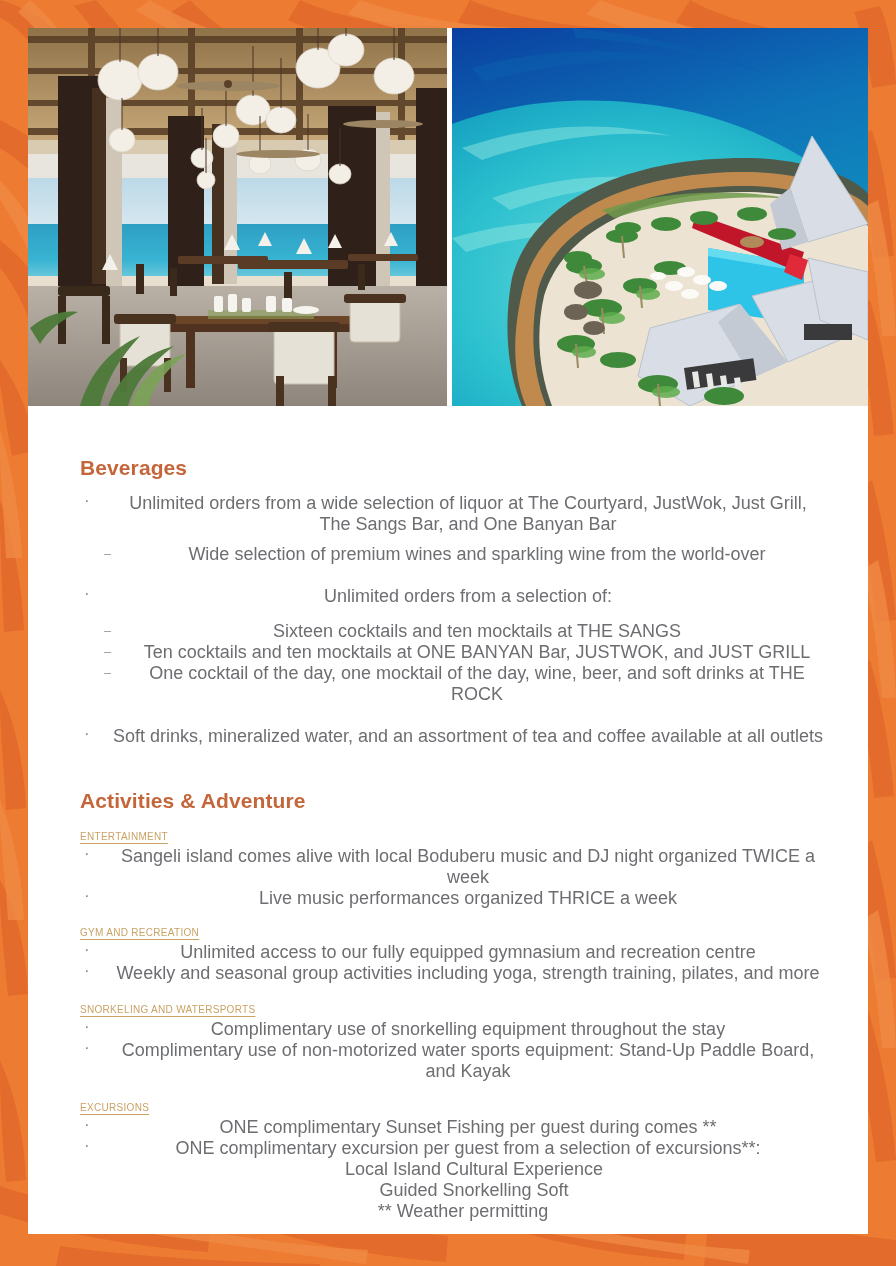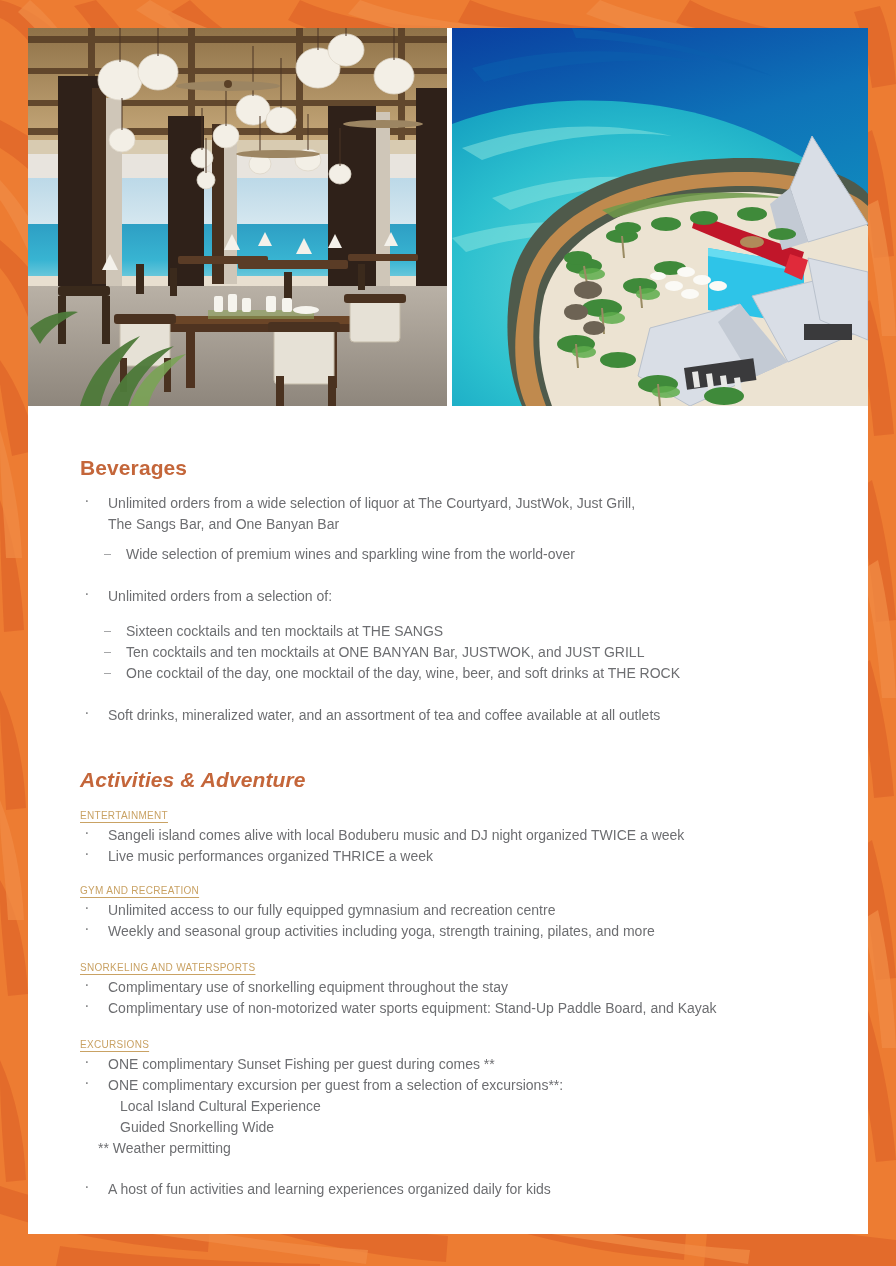--- a/index.html
+++ b/index.html
@@ -70,43 +70,44 @@
   }
 
   h2.section-title {
     margin: 0;
     color: #c4663a;
     font-size: 21px;
     font-weight: bold;
     letter-spacing: 0.1px;
   }
   .beverages-title { padding-top: 50px; }
-  .activities-title { padding-top: 42px; font-style: italic; }
+  .activities-title { padding-top: 42px; }
 
   h3.sub-head {
     margin: 0;
     color: #c9a264;
     font-size: 10px;
     font-weight: normal;
     letter-spacing: 0.3px;
     text-decoration: underline;
     text-underline-offset: 3px;
   }
 
   ul.bullets {
     list-style: none;
     margin: 0;
     padding: 0;
   }
   ul.bullets li {
     position: relative;
     color: #6d6e71;
-    font-size: 14px;
+    font-size: 18px;
     line-height: 21px;
     padding-left: 28px;
+    text-align: center;
   }
   ul.bullets li::before {
     content: "\00B7";
     position: absolute;
     left: 4px;
     top: -3px;
     font-size: 17px;
     color: #8a8b8d;
   }
   ul.bullets li.dash {
@@ -563,21 +564,21 @@
           <li>Complimentary use of non-motorized water sports equipment: Stand-Up Paddle Board, and Kayak</li>
         </ul>
       </div>
 
       <div class="act-group" style="margin-top:20px;">
         <h3 class="sub-head">EXCURSIONS</h3>
         <ul class="bullets">
           <li>ONE complimentary Sunset Fishing per guest during comes **</li>
           <li>ONE complimentary excursion per guest from a selection of excursions**:</li>
           <li class="plain">Local Island Cultural Experience</li>
-          <li class="plain">Guided Snorkelling Wide</li>
+          <li class="plain">Guided Snorkelling Soft</li>
           <li class="note">** Weather permitting</li>
         </ul>
       </div>
 
       <div class="act-group" style="margin-top:20px;">
         <ul class="bullets">
           <li>A host of fun activities and learning experiences organized daily for kids</li>
         </ul>
       </div>
 

